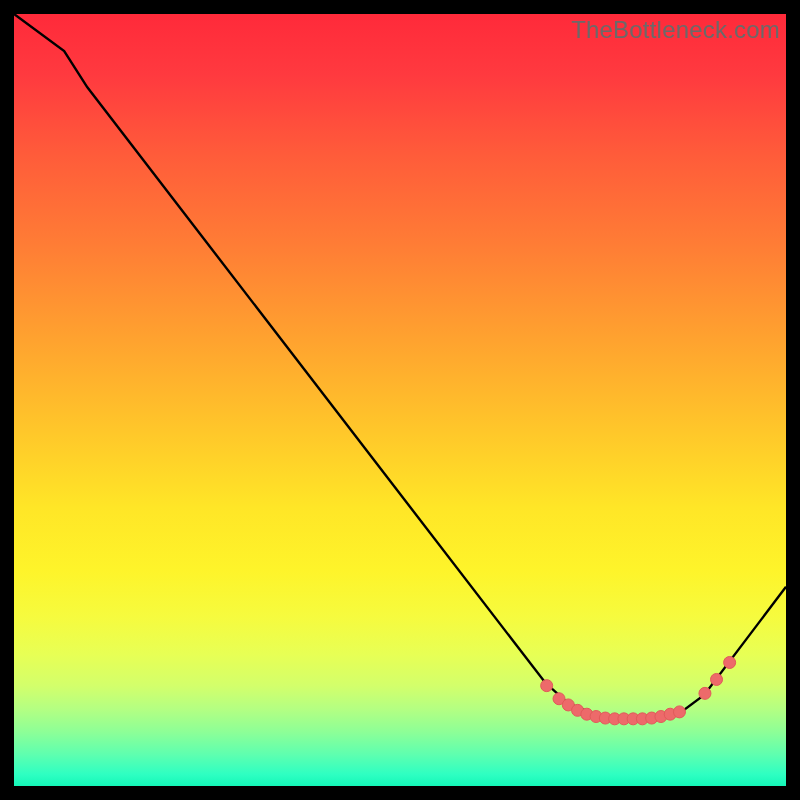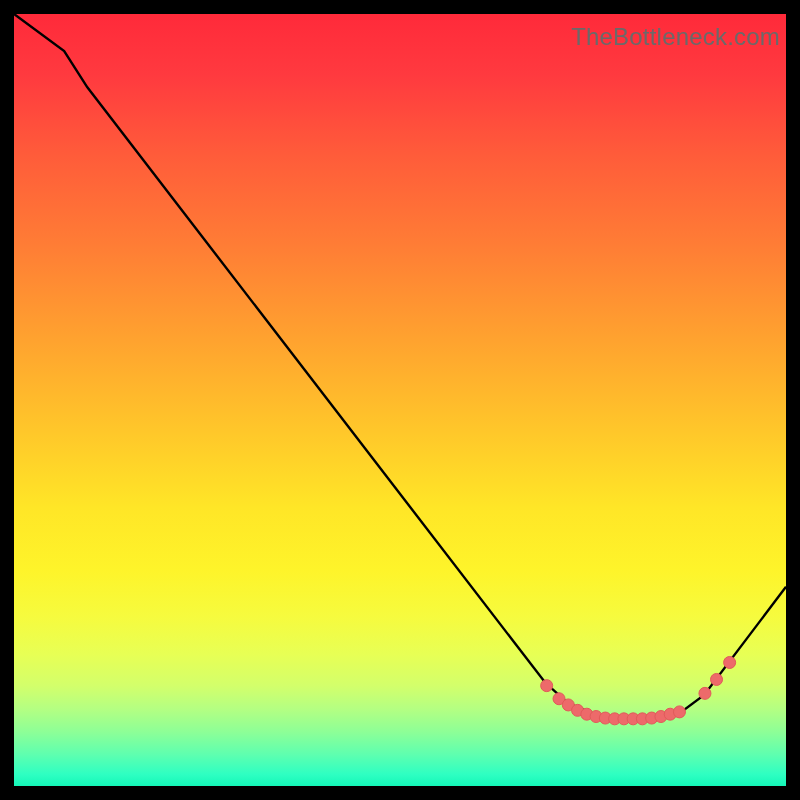--- a/index.html
+++ b/index.html
@@ -41,21 +41,20 @@
   }
   .watermark {
     position: absolute;
     top: 2px;
     right: 6px;
     font-family: Arial, Helvetica, sans-serif;
     font-size: 24px;
     color: #6a6a6a;
     letter-spacing: 0.2px;
     user-select: none;
-    margin-top: 7px;
   }
   svg.curve {
     position: absolute;
     inset: 0;
   }
 </style>
 </head>
 <body>
 
 <div class="frame">

